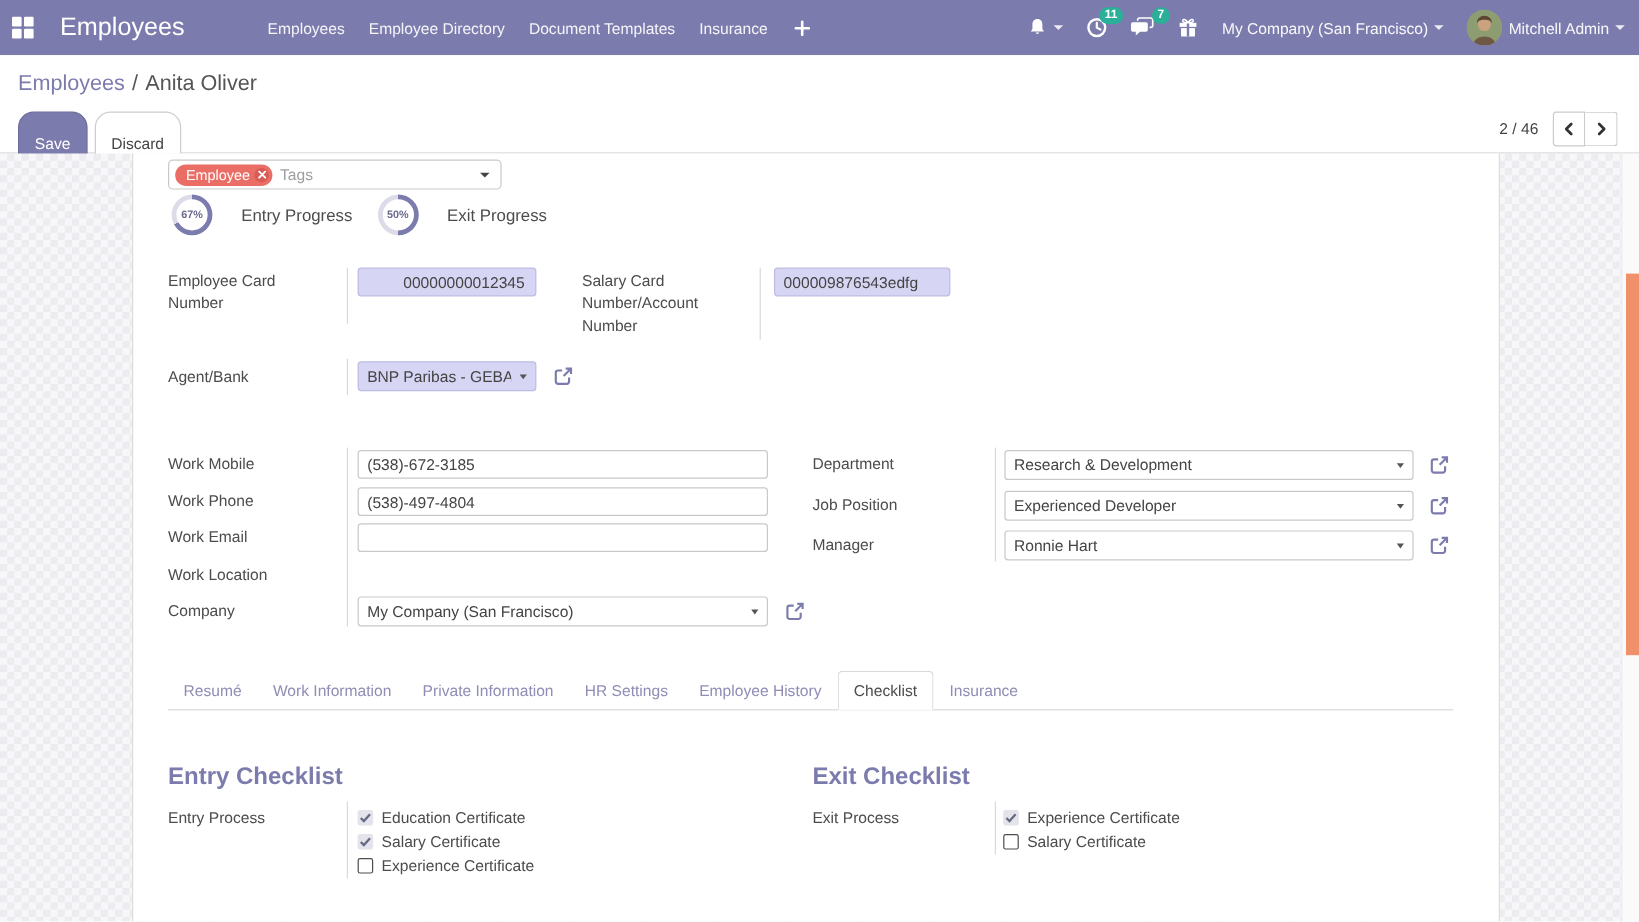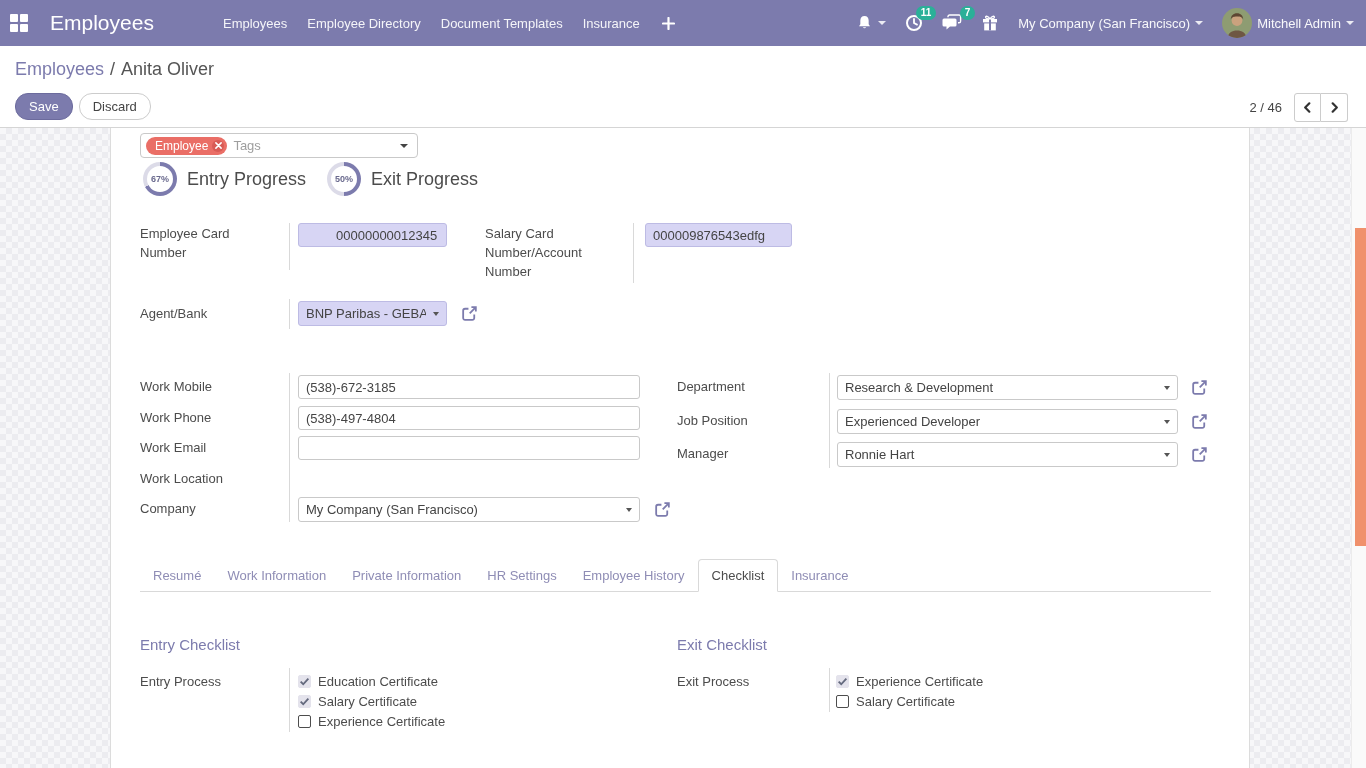--- a/index.html
+++ b/index.html
@@ -26,21 +26,21 @@
   .tray-text { font-size:13px; color:rgba(255,255,255,.95); }
   .avatar { width:30px; height:30px; border-radius:50%; overflow:hidden; flex:none; }
 
   
   .control-panel { position:absolute; left:0; top:46px; width:1366px; height:82px; background:#fff;
     border-bottom:1px solid #d5d5d5; }
   .breadcrumb { position:absolute; left:15px; top:13px; font-size:18px; display:flex; gap:6px; }
   .breadcrumb .parent { color:#7c7bad; cursor:pointer; }
   .breadcrumb .sep, .breadcrumb .current { color:#555; }
   .btn-row { position:absolute; left:15px; top:47px; display:flex; gap:6px; }
-  .btn { font-size:13px; padding:5px 13px; border-radius:13px; cursor:pointer; border:1px solid transparent; }
+  .btn { font-size:13px; padding:18px 13px; border-radius:13px; cursor:pointer; border:1px solid transparent; }
   .btn-primary { background:#7c7bad; border-color:#6c6b9d; color:#fff; }
   .btn-default { background:#fff; border-color:#ccc; color:#444; }
   .pager { position:absolute; right:18px; top:47px; display:flex; align-items:center; gap:12px; }
   .pager-count { font-size:13px; color:#444; }
   .pager-btns { display:flex; }
   .pager-btn { width:27px; height:29px; background:#fff; border:1px solid #ccc; display:flex;
     align-items:center; justify-content:center; cursor:pointer; }
   .pager-btn.prev { border-radius:3px 0 0 3px; }
   .pager-btn.next { border-radius:0 3px 3px 0; border-left:none; }
 
@@ -72,21 +72,21 @@
     align-items:center; justify-content:center; cursor:pointer; }
   .tags-placeholder { margin-left:6px; font-size:13px; color:#9e9e9e; flex:1; }
   .tags-caret { margin-right:9px; border-top-color:#444; }
 
   
   .progress-row { left:143px; top:34px; display:flex; align-items:center; }
   .gauge { width:34px; height:34px; border-radius:50%; position:relative; flex:none; }
   .gauge::after { content:""; position:absolute; inset:4px; background:#fff; border-radius:50%; }
   .gauge .pct { position:absolute; inset:0; display:flex; align-items:center; justify-content:center;
     font-size:9px; font-weight:bold; color:#6a6a8e; z-index:1; }
-  .gauge-label { font-size:18px; color:#4c4c4c; margin-left:10px; margin-right:21px;text-align:center; }
+  .gauge-label { font-size:14px; color:#4c4c4c; margin-left:24px; margin-right:21px;text-align:center; }
 
   
   .flabel { position:absolute; font-size:13px; font-weight:normal; color:#4c4c4c; line-height:19px; }
   .vsep { position:absolute; width:1px; background:#d9d9d9; }
   .tinput { position:absolute; height:24px; border:1px solid #c9c9c9; border-radius:3px; background:#fff;
     font-family:"Liberation Sans",sans-serif; font-size:13px; color:#444; padding:0 7px; }
   .tinput.lav { background:#d7d5f4; border-color:#bdbbe4; }
   .fselect { position:absolute; height:25px; border:1px solid #c9c9c9; border-radius:3px; background:#fff;
     display:flex; align-items:center; padding:0 20px 0 7px; font-size:13px; color:#444; cursor:pointer; }
   .fselect.lav { background:#d7d5f4; border-color:#bdbbe4; }
@@ -95,21 +95,21 @@
   .ext-link { position:absolute; width:19px; height:19px; cursor:pointer; }
 
   
   .tabs { position:absolute; left:140px; top:432px; width:1071px; height:32px; display:flex;
     align-items:flex-end; border-bottom:1px solid #d9d9d9; }
   .tab { font-size:13px; color:#8f8db5; padding:8px 13px; cursor:pointer; position:relative; }
   .tab.active { color:#4c4c4c; background:#fff; border:1px solid #d9d9d9; border-bottom:1px solid #fff;
     border-radius:4px 4px 0 0; margin-bottom:-1px; }
 
   
-  .check-title { position:absolute; font-size:15px; font-weight:normal; color:#7c7bad; }
+  .check-title { position:absolute; font-size:20px; font-weight:bold; color:#7c7bad; }
   .cb-list { position:absolute; }
   .cb-row { height:20px; display:flex; align-items:center; gap:7px; }
   .cb { width:13px; height:13px; border:1px solid #4d4d4d; background:#fff; border-radius:2px;
     display:inline-flex; align-items:center; justify-content:center; cursor:pointer; flex:none; }
   .cb .tick { visibility:hidden; }
   .cb.checked { border-color:#e4e3ec; background:#e4e3ec; }
   .cb.checked .tick { visibility:visible; }
   .cb-label { font-size:13px; color:#4c4c4c; }
 </style>
 </head>

